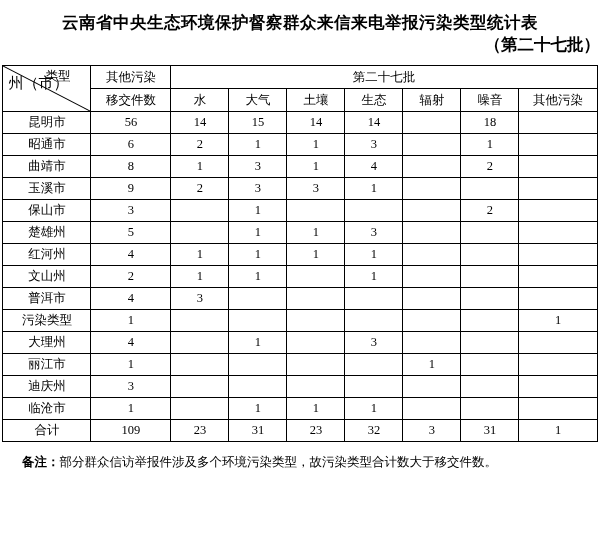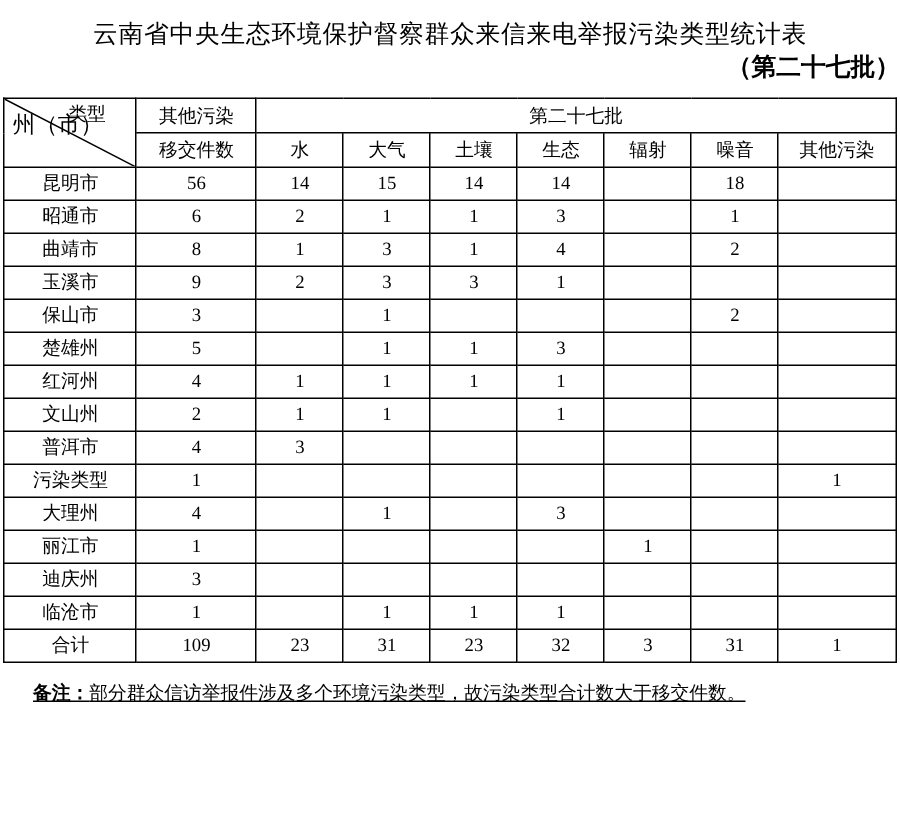--- a/index.html
+++ b/index.html
@@ -20,21 +20,21 @@
     box-sizing: border-box;
     padding: 0;
     position: relative;
   }
   .title-block {
     text-align: center;
     padding-top: 12px;
   }
   .title-line {
     font-size: 16.5px;
-    font-weight: normal;
+    font-weight: bold;
     letter-spacing: 0.5px;
     line-height: 22px;
   }
   .title-line2 {
     font-size: 16.5px;
     font-weight: bold;
     line-height: 22px;
     text-align: right;
   }
   table.main {
@@ -93,21 +93,20 @@
   }
   .total-row td {
     font-weight: bold;
   }
   .note {
     margin: 10px 0 0 0;
     padding: 0 36px 0 22px;
     font-size: 12.5px;
     line-height: 20px;
     text-align: justify;
-    text-decoration: underline;
   }
   .note .note-label {
     font-weight: bold;
   }
   .note-inner {
     display: inline;
   }
 </style>
 </head>
 <body>

